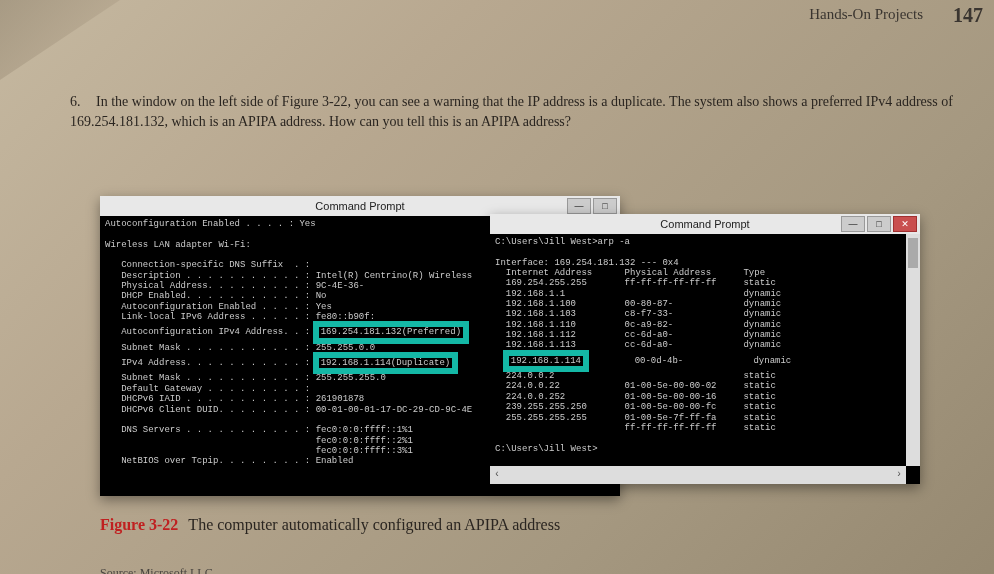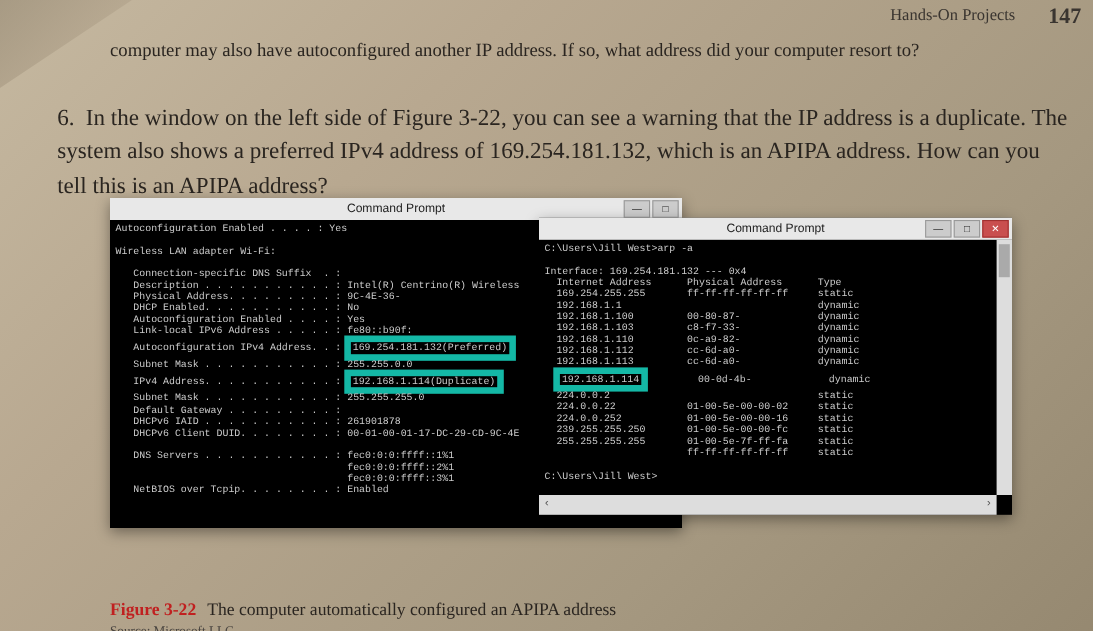--- a/index.html
+++ b/index.html
@@ -50,32 +50,32 @@
     top: 34px;
     left: 100px;
     right: 40px;
     font-size: 17px;
     line-height: 1.4;
   }
   .body-text p { margin: 0 0 10px 0; }
   .numbered {
     position: absolute;
     top: 92px;
-    left: 52px;
+    left: 70px;
     right: 40px;
-    font-size: 21px;
+    font-size: 14px;
     line-height: 1.45;
   }
   .numnum {
     display: inline-block;
     width: 26px;
   }
   .figure-area {
     position: absolute;
-    top: 180px;
+    top: 196px;
     left: 100px;
     width: 830px;
     height: 310px;
   }
   .window {
     position: absolute;
     background: #000;
     box-shadow: 0 4px 12px rgba(0,0,0,0.4);
     font-family: 'Consolas', 'Courier New', monospace;
     font-size: 9px;
@@ -162,43 +162,39 @@
     top: 4px;
     width: 10px;
     height: 30px;
     background: #aaa;
   }
   .caption {
     position: absolute;
     top: 516px;
     left: 100px;
     font-size: 16px;
-    margin-top: 30px;
   }
   .caption .fignum { color: #c02020; font-weight: bold; margin-right: 10px; }
   .source {
     position: absolute;
     top: 566px;
     left: 100px;
     font-size: 12px;
     color: #4a4540;
   }
 </style>
 </head>
 <body>
 
 <div class="page">
   <div class="corner-fold"></div>
 
   <div class="header-right">Hands-On Projects</div>
   <div class="page-num">147</div>
 
-  <div class="body-text">
-    <p>computer may also have autoconfigured another IP address. If so, what address did your computer resort to?</p>
-  </div>
 
   <div class="numbered">
     <span class="numnum">6.</span><span>In the window on the left side of Figure 3-22, you can see a warning that the IP address is a duplicate. The system also shows a preferred IPv4 address of 169.254.181.132, which is an APIPA address. How can you tell this is an APIPA address?</span>
   </div>
 
   <div class="figure-area">
 
     <div class="window win-left">
       <div class="titlebar">
         <span>Command Prompt</span>

